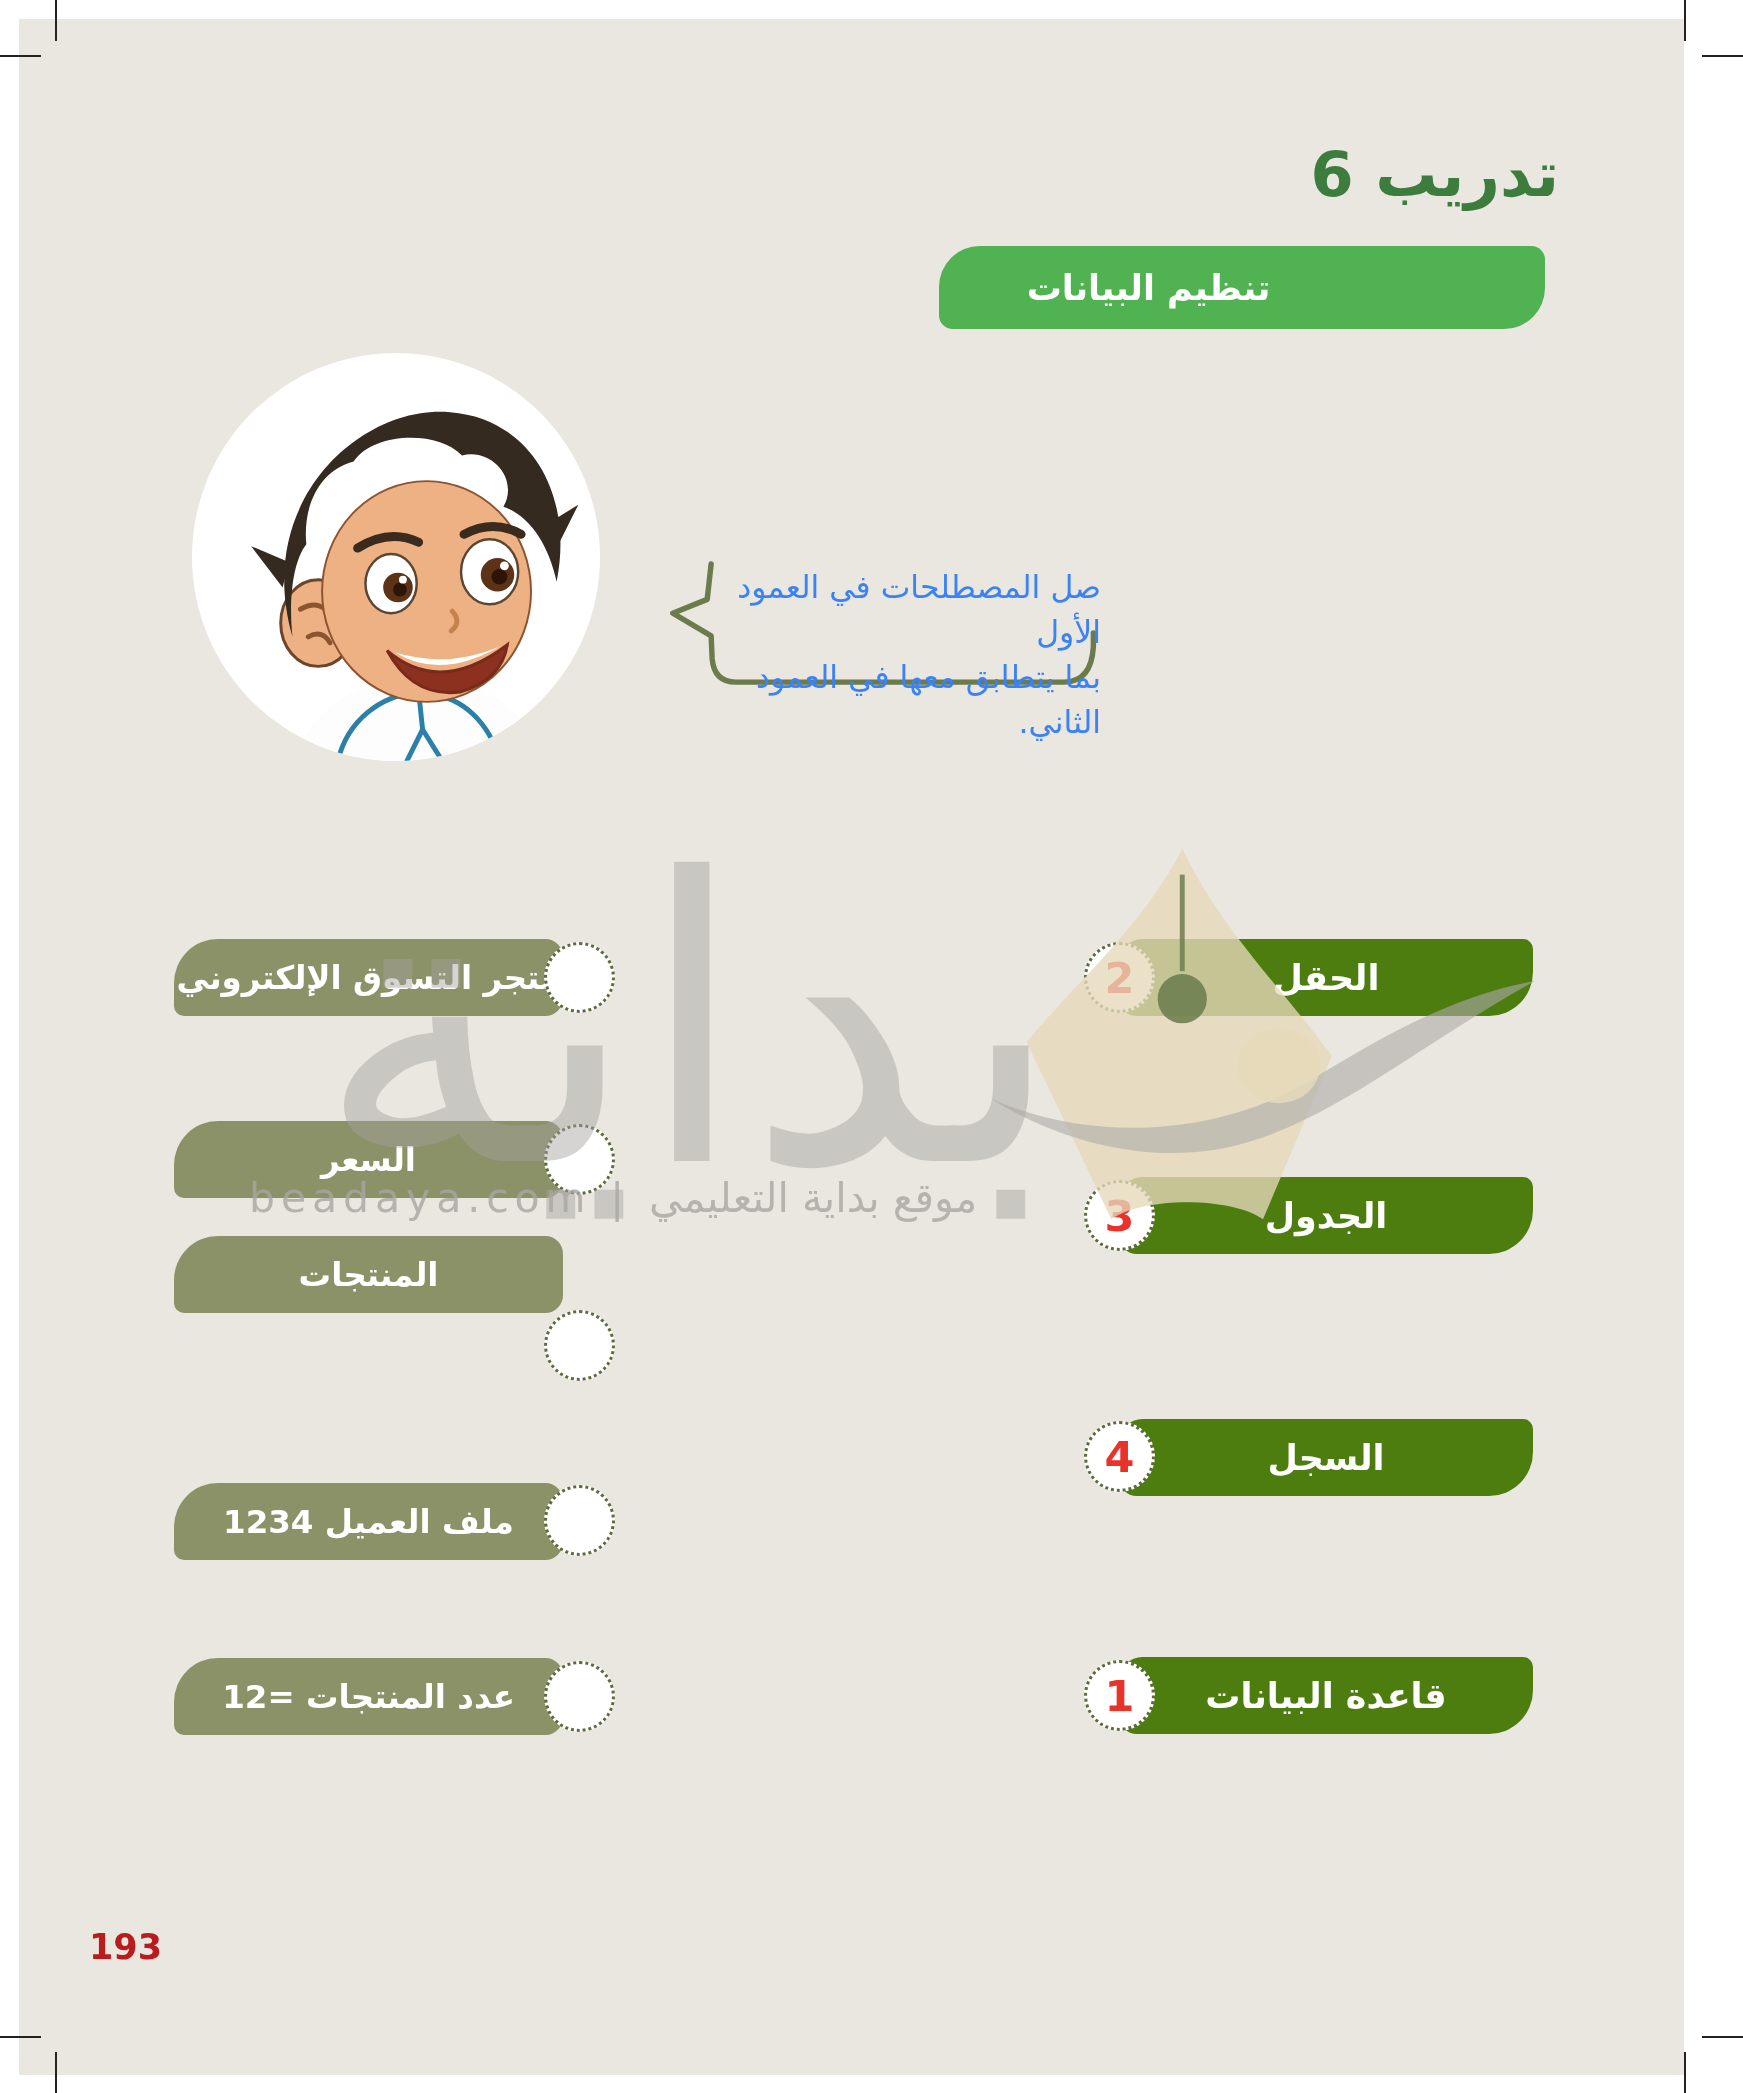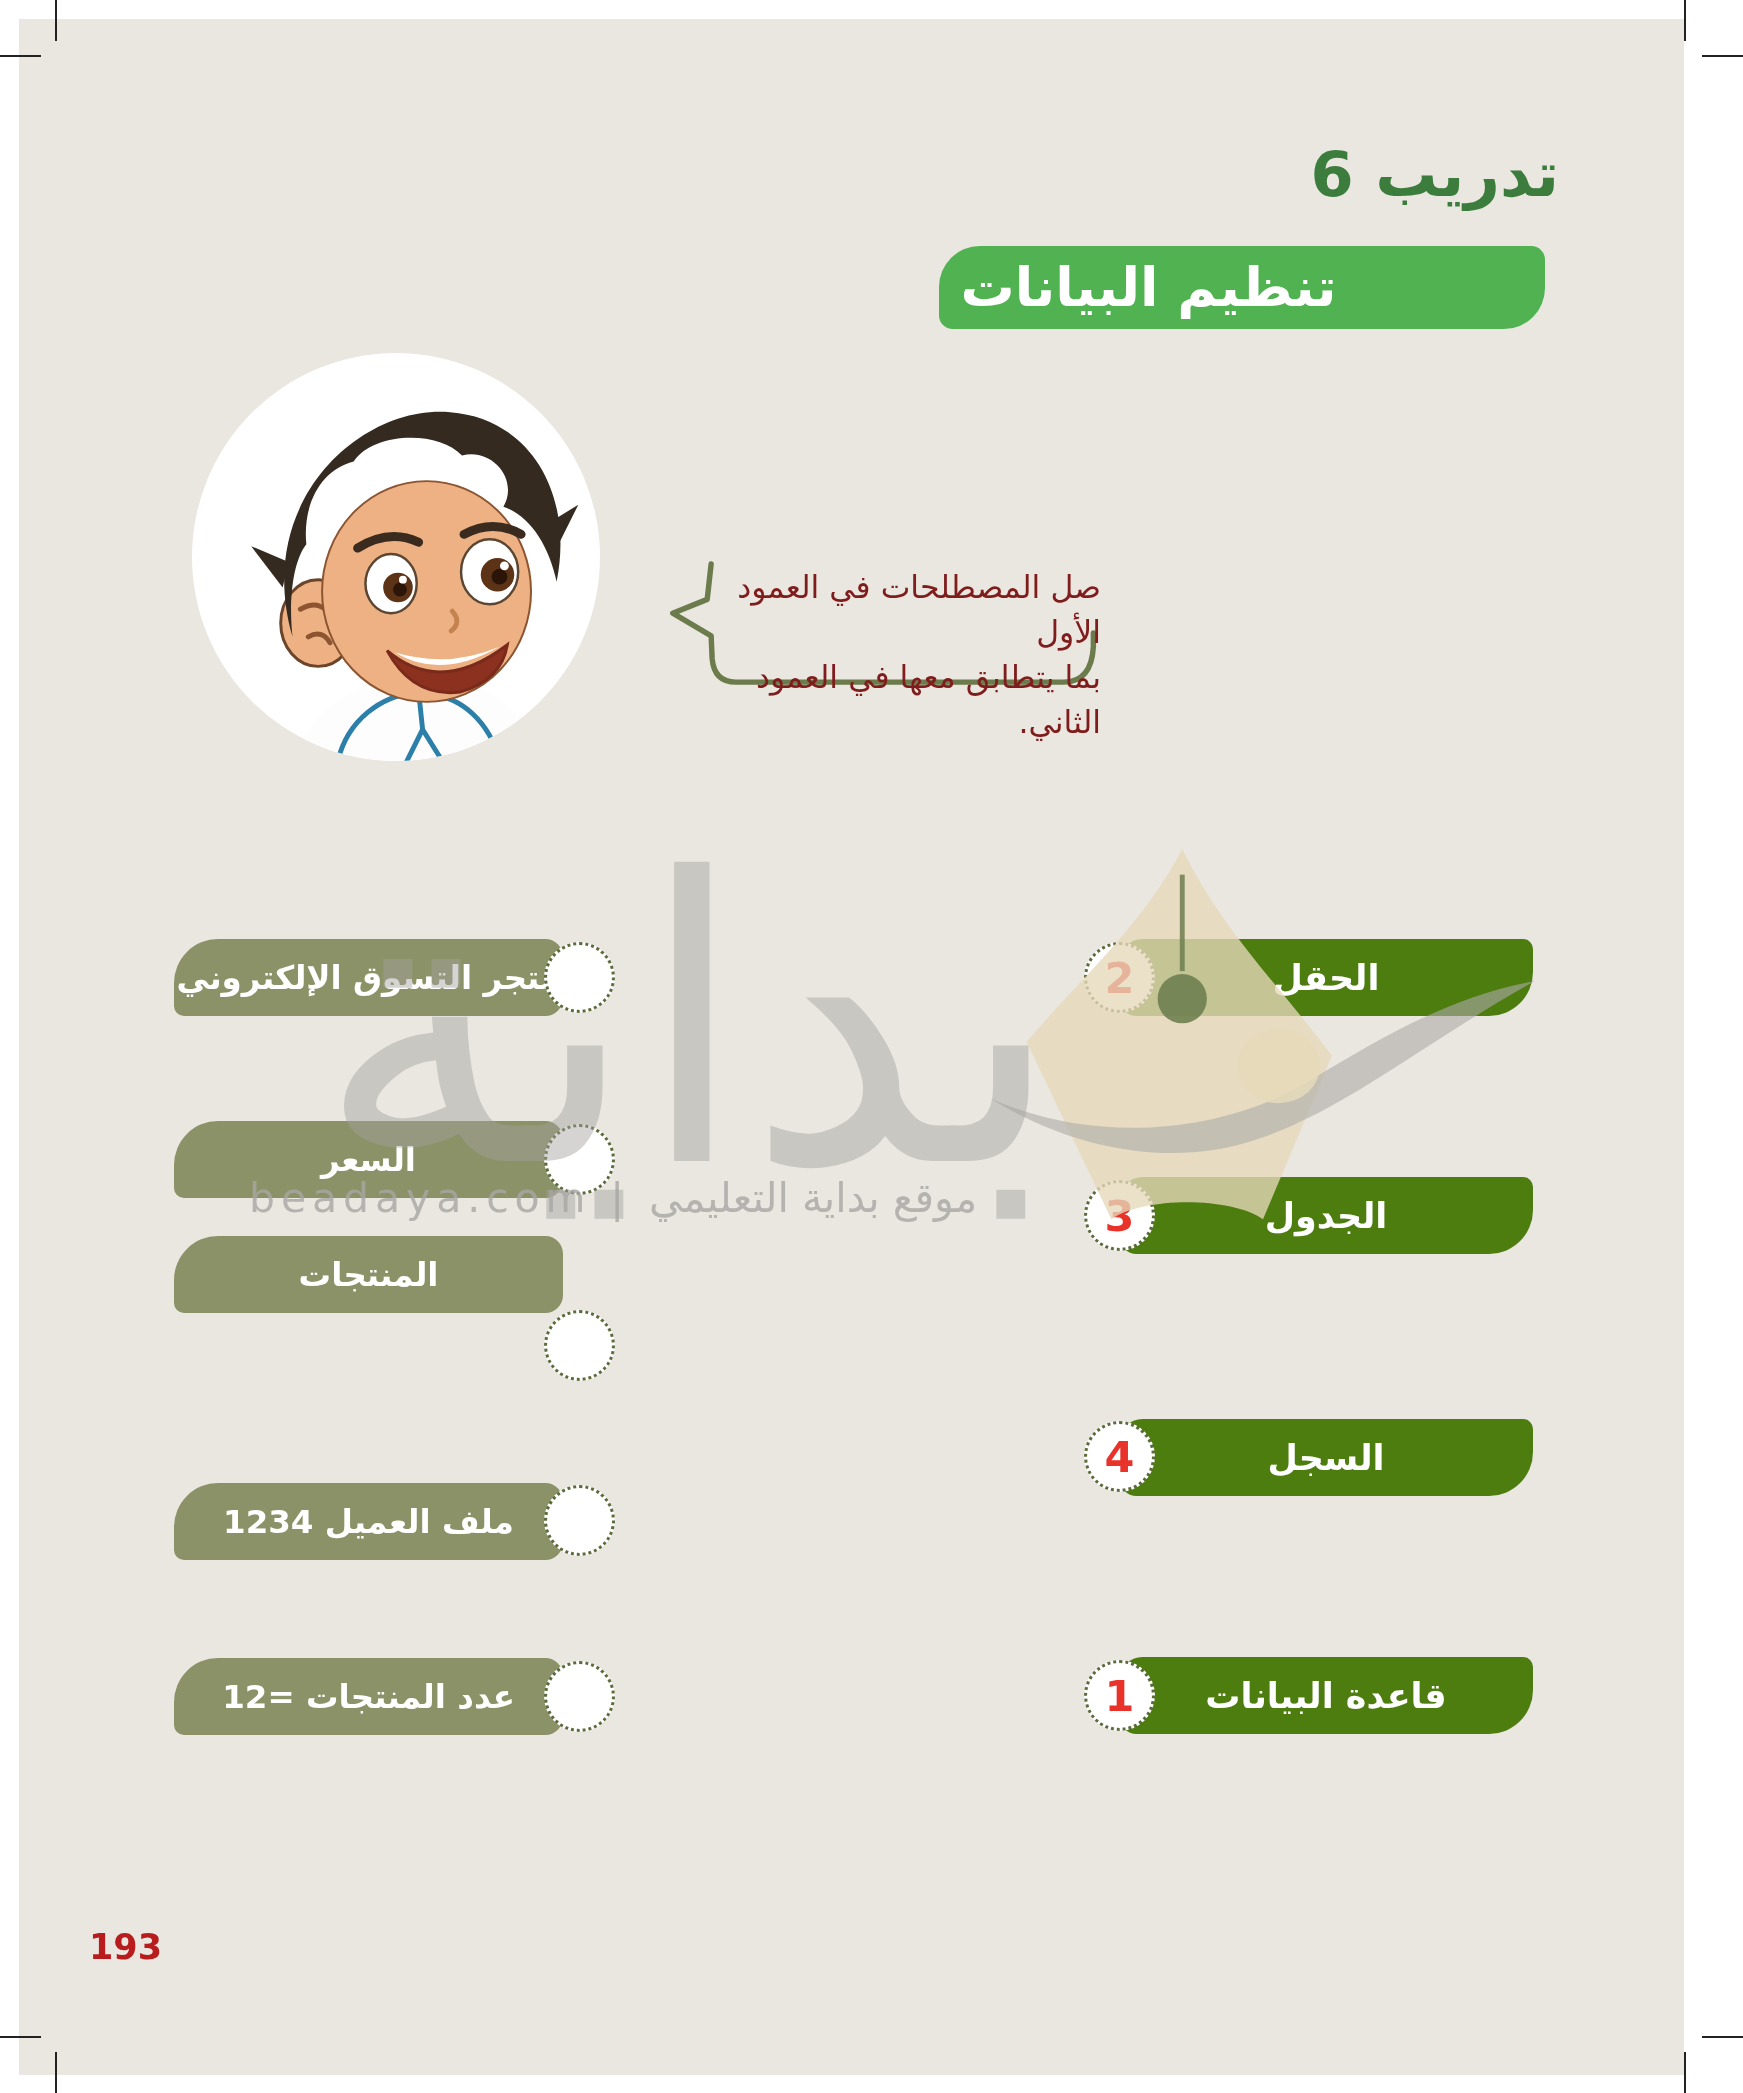--- a/index.html
+++ b/index.html
@@ -8,30 +8,30 @@
   .page{position:absolute;left:18.7px;top:18.7px;width:1665px;height:2056px;background:#EAE7E0;}
 
   
   .mark{position:absolute;background:#222;}
 
   
   .title{position:absolute;left:1064px;top:138px;width:495px;text-align:right;direction:rtl;
          font-size:62px;font-weight:bold;color:#3C7D3E;}
   .banner{position:absolute;left:939px;top:246px;width:606px;height:83px;background:#50B250;
           border-radius:41px 13.8px 41px 13.8px;display:flex;align-items:center;justify-content:center;
-          padding-right:187px;box-sizing:border-box;color:#fff;font-size:54px;font-weight:bold;direction:rtl;}
+          padding-right:187px;box-sizing:border-box;color:#fff;font-size:35px;font-weight:bold;direction:rtl;}
 
   
   .avatar{position:absolute;left:192px;top:353px;width:408px;height:408px;border-radius:50%;
           background:#fff;overflow:hidden;}
 
   
   .bubble-svg{position:absolute;left:655px;top:542px;width:463px;height:163px;}
   .bubble-text{position:absolute;left:729px;top:565px;width:372px;text-align:right;direction:rtl;
-               font-size:31.5px;line-height:45px;color:#7f1d1d;}
+               font-size:31.5px;line-height:45px;color:#3b82f6;}
 
   
   .pill{position:absolute;height:77px;display:flex;align-items:center;justify-content:center;
         color:#fff;font-weight:bold;direction:rtl;white-space:nowrap;z-index:2;}
   .pill-left{left:174px;width:389px;background:#8C9267;border-radius:44px 17.7px 17.7px 9.9px;font-size:32.5px;}
   .pill-right{left:1119px;width:414px;background:#4d7c0f;border-radius:23.6px 9.9px 44px 17.7px;font-size:35px;}
   .dotc{position:absolute;width:71px;height:71px;border-radius:50%;background:#fff;
         border:3.9px dotted #5C6B3B;box-sizing:border-box;display:flex;align-items:center;
         justify-content:center;font-weight:bold;font-size:43px;color:#E8332A;z-index:3;}
   .dotc-left{left:544px;}

